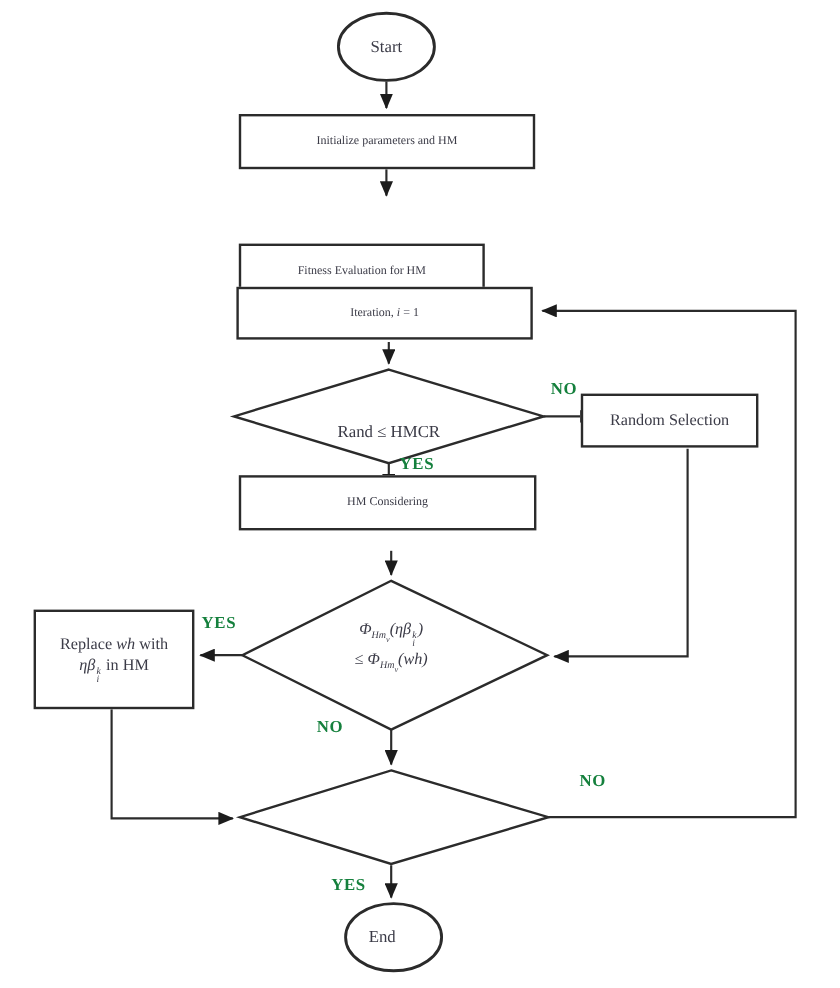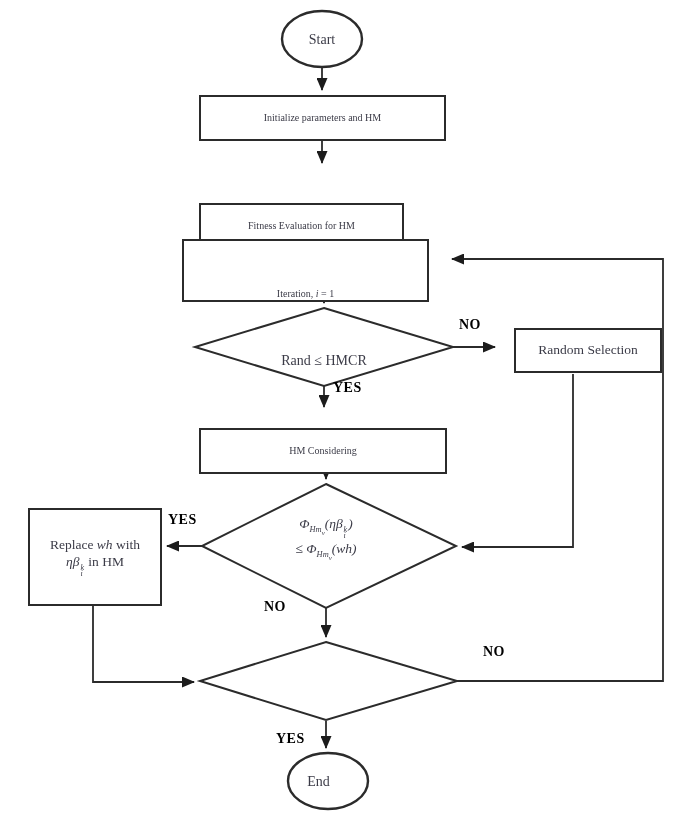--- a/index.html
+++ b/index.html
@@ -10,21 +10,21 @@
   .canvas svg{position:absolute;left:0;top:0;z-index:1;}
   .box{
     position:absolute;z-index:2;background:#ffffff;border:2px solid #2b2b2b;
     display:flex;align-items:center;justify-content:center;text-align:center;
     font-size:10px;line-height:1.25;box-sizing:border-box;
   }
   .overlay{
     position:absolute;z-index:3;text-align:center;font-size:14px;line-height:1.3;
   }
   .edge-label{
-    position:absolute;z-index:3;font-weight:bold;color:#000000;font-size:14px;
+    position:absolute;z-index:3;font-weight:bold;color:#15803d;font-size:14px;
     letter-spacing:0.5px;
   }
   .math{font-style:italic;font-size:13.5px;line-height:1.55;}
   em{font-style:italic;}
   sub.mem{font-size:0.62em;font-style:italic;}
   sub.memidx{font-size:0.82em;}
   .stack{
     display:inline-flex;flex-direction:column;align-items:flex-start;
     font-size:0.6em;line-height:0.75;vertical-align:-0.5em;margin-left:1px;margin-right:1px;
     font-style:italic;
@@ -69,33 +69,33 @@
   <div class="overlay" style="left:288px;top:773px;width:61px;">End</div>
 
   <div class="box" style="left:199px;top:95px;width:247px;height:46px;">
     <span>Initialize parameters and HM</span>
   </div>
 
   <div class="box" style="left:199px;top:167px;width:205px;height:46px;margin-top:36px;">
     <span>Fitness Evaluation for HM</span>
   </div>
 
-  <div class="box" style="left:182px;top:239px;width:247px;height:63px;align-items:flex-end;">
+  <div class="box" style="left:197px;top:239px;width:247px;height:44px;">
     <span><span>Iteration, </span><em>i</em><span> = 1</span></span>
   </div>
 
-  <div class="box" style="left:514px;top:328px;width:148px;height:45px;font-size:13.5px;">
+  <div class="box" style="left:484px;top:328px;width:148px;height:45px;font-size:13.5px;">
     <span>Random Selection</span>
   </div>
 
-  <div class="box" style="left:199px;top:428px;width:248px;height:46px;">
+  <div class="box" style="left:199px;top:396px;width:248px;height:46px;">
     <span>HM Considering</span>
   </div>
 
-  <div class="box" style="left:28px;top:508px;width:134px;height:98px;font-size:13.5px;">
+  <div class="box" style="left:28px;top:508px;width:134px;height:83px;font-size:13.5px;">
     <span>
       <span>Replace </span><em>wh</em><span> with</span><br>
       <em>ηβ</em><span class="stack">
           <span>k</span>
           <span>i</span>
         </span><span> in HM</span>
     </span>
   </div>
 
   <div class="overlay" style="left:244px;top:338px;width:160px;margin-top:14px;">Rand ≤ HMCR</div>

